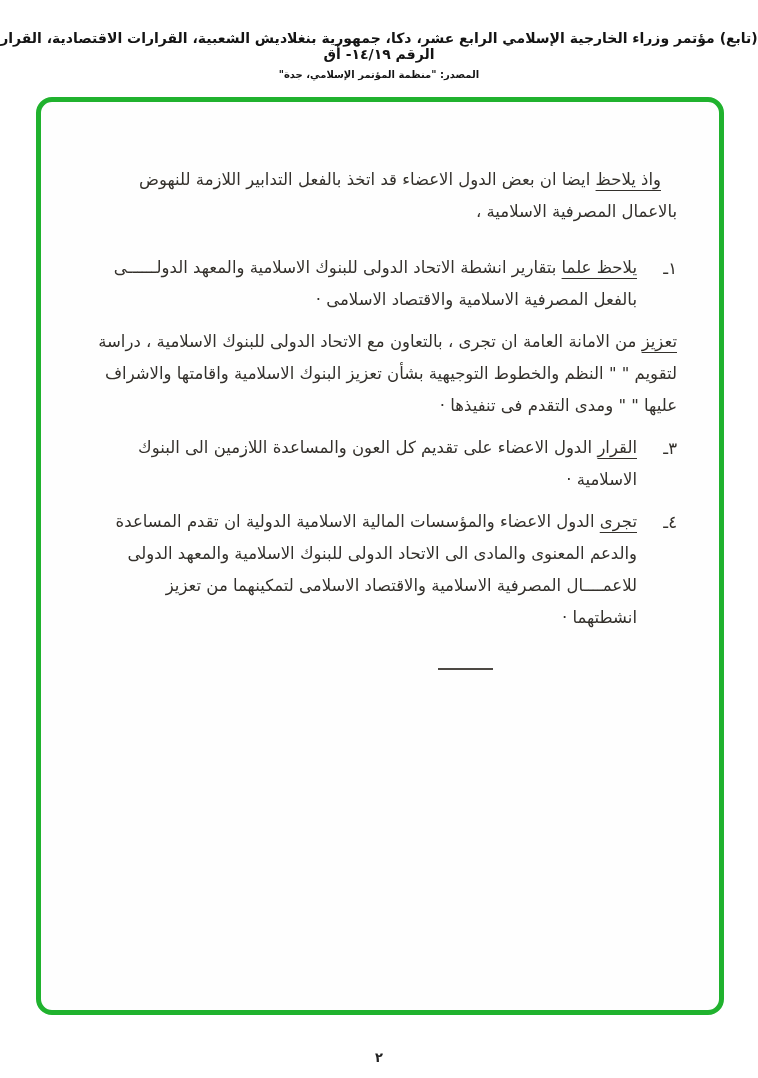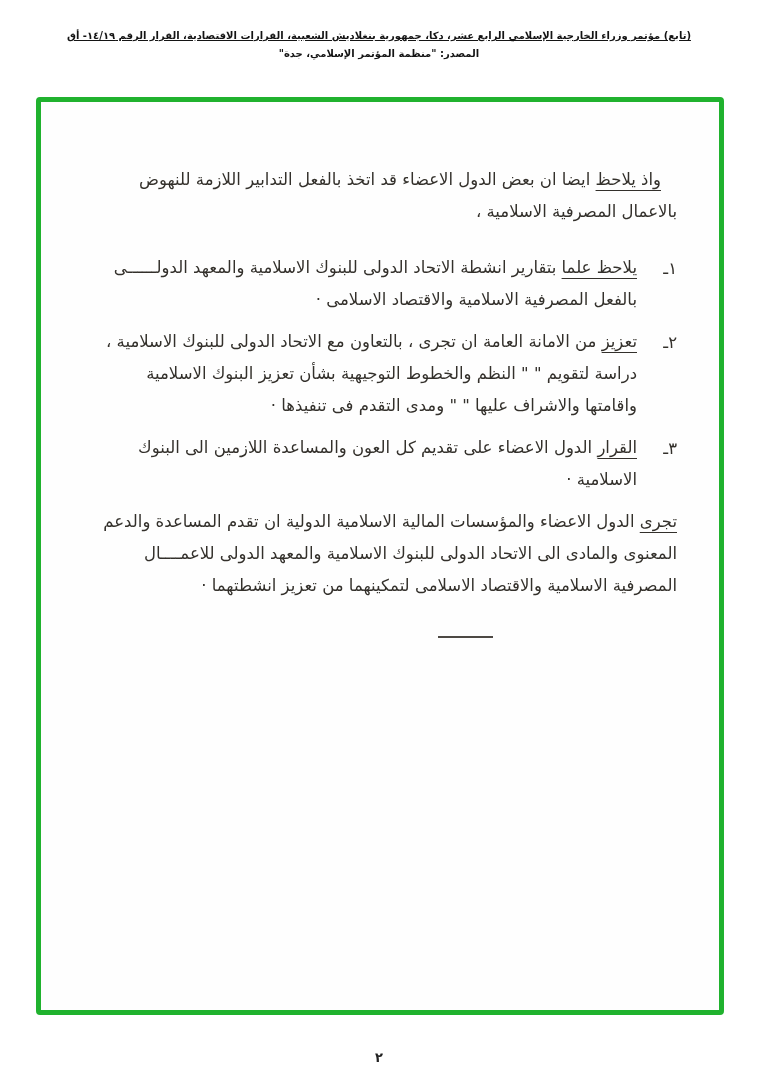--- a/index.html
+++ b/index.html
@@ -9,30 +9,30 @@
     font-family:"DejaVu Sans", sans-serif;
     position:relative;
     overflow:hidden;
     color:#1a1a1a;
   }
   .page { position:absolute; inset:0; }
 
   
   .doc-header { position:absolute; top:30px; left:0; right:0; text-align:center; direction:rtl; }
   .doc-header .line1 {
-    font-size:10px; font-weight:bold; color:#141414; letter-spacing:0;text-decoration:underline;
+    font-size:14px; font-weight:bold; color:#141414; letter-spacing:0;
   }
   .doc-header .line2 {
     font-size:10px; font-weight:bold; color:#141414; margin-top:7px;
   }
 
   
   .scan-frame {
     position:absolute; left:36px; top:97px; width:688px; height:918px;
-    border:5px solid #20b22e; border-radius:4px; background:#fefefe;
+    border:5px solid #20b22e; border-radius:16px; background:#fefefe;
   }
 
   
   .content {
     position:absolute; top:62px; right:42px; left:42px;
     direction:rtl; text-align:right;
     color:#33302b;
     font-size:16.5px; line-height:32px;
   }
   .para {
@@ -80,34 +80,34 @@
 
 
       <div class="item">
         <span class="num">١ـ</span>
         <p class="item-text">
           <span class="lead">يلاحظ علما</span><span> بتقارير انشطة الاتحاد الدولى للبنوك الاسلامية والمعهد الدولــــــى بالفعل المصرفية الاسلامية والاقتصاد الاسلامى ·</span>
         </p>
       </div>
 
       <div class="item">
-        <span class="num">٢ـ</span>
         <p class="item-text">
           <span class="lead">تعزيز</span><span> من الامانة العامة ان تجرى ، بالتعاون مع الاتحاد الدولى للبنوك الاسلامية ، دراسة لتقويم " " النظم والخطوط التوجيهية بشأن تعزيز البنوك الاسلامية واقامتها والاشراف عليها " " ومدى التقدم فى تنفيذها ·</span>
         </p>
       </div>
 
       <div class="item">
         <span class="num">٣ـ</span>
         <p class="item-text">
           <span class="lead">القرار</span><span> الدول الاعضاء على تقديم كل العون والمساعدة اللازمين الى البنوك الاسلامية ·</span>
         </p>
       </div>
 
       <div class="item">
+        <span class="num">٤ـ</span>
         <p class="item-text">
           <span class="lead">تجرى</span><span> الدول الاعضاء والمؤسسات المالية الاسلامية الدولية ان تقدم المساعدة والدعم المعنوى والمادى الى الاتحاد الدولى للبنوك الاسلامية والمعهد الدولى للاعمــــال المصرفية الاسلامية والاقتصاد الاسلامى لتمكينهما من تعزيز انشطتهما ·</span>
         </p>
       </div>
 
       <div class="end-line"></div>
 
     </div>
   </div>
 

